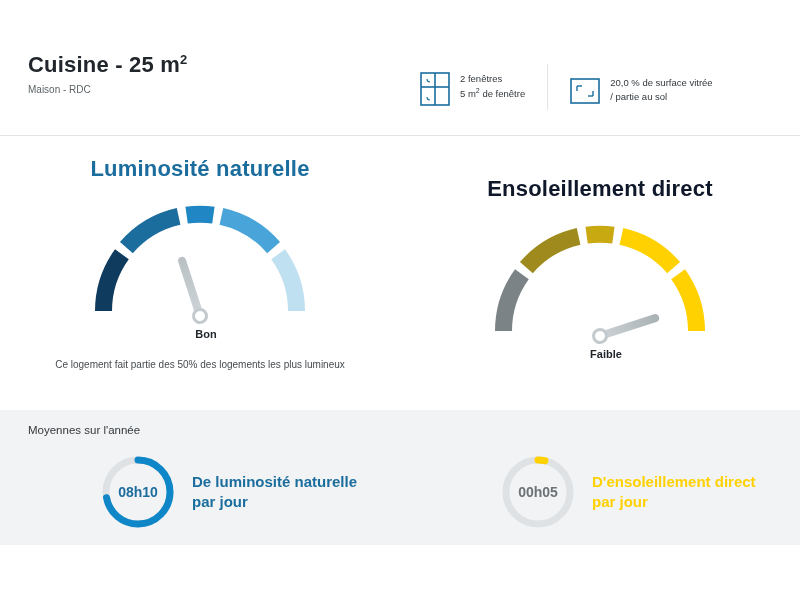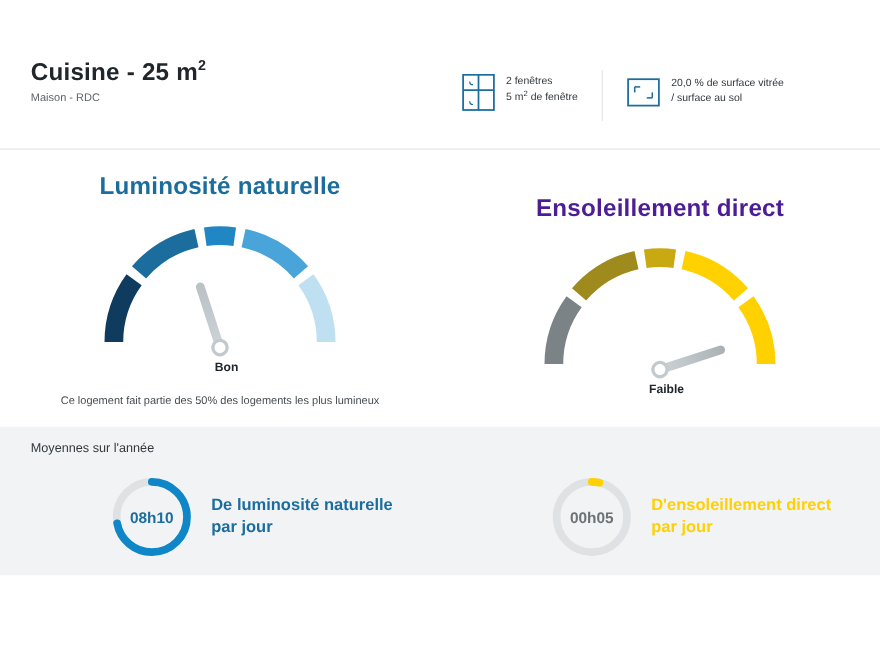--- a/index.html
+++ b/index.html
@@ -52,21 +52,21 @@
     margin-top: 6px;
     font-size: 10px;
     color: #5d6468;
   }
 
   .facts {
     position: absolute;
     left: 420px;
     top: 22px;
     display: flex;
-    align-items: center;
+    align-items: flex-end;
     gap: 22px;
   }
   .fact {
     display: flex;
     align-items: flex-start;
     gap: 10px;
   }
   .fact-text {
     font-size: 9.5px;
     color: #32383d;
@@ -99,21 +99,21 @@
   .panel.right { left: 400px; }
 
   .panel-title {
     text-align: center;
     font-size: 22px;
     font-weight: bold;
     margin-top: 20px;
     letter-spacing: 0.2px;
   }
   .panel.left .panel-title { color: #1b6d9e; }
-  .panel.right .panel-title { color: #4c1d95; margin-top: 40px; }
+  .panel.right .panel-title { color: #0f172a; margin-top: 40px; }
 
   .gauge-wrap {
     position: relative;
     width: 230px;
     height: 128px;
     margin: 14px auto 0 auto;
   }
   .gauge-wrap svg { display: block; }
 
   .needle {
@@ -158,21 +158,21 @@
     color: #454c51;
     line-height: 1.7;
     margin: 16px auto 0 auto;
     width: 320px;
   }
 
   
   .band {
     position: absolute;
     left: 0;
-    top: 388px;
+    top: 410px;
     width: 800px;
     height: 135px;
     background: #f2f3f4;
   }
   .band-title {
     position: absolute;
     left: 28px;
     top: 14px;
     font-size: 11.5px;
     color: #32383d;
@@ -261,21 +261,21 @@
           <svg width="30" height="30" viewBox="0 0 30 30">
             <rect x="1" y="3" width="28" height="24" fill="#ffffff" stroke="#1b6d9e" stroke-width="1.6"></rect>
             <path d="M7 10 h5" stroke="#1b6d9e" stroke-width="1.4" fill="none"></path>
             <path d="M7 10 v5" stroke="#1b6d9e" stroke-width="1.4" fill="none"></path>
             <path d="M23 20 h-5" stroke="#1b6d9e" stroke-width="1.4" fill="none"></path>
             <path d="M23 20 v-5" stroke="#1b6d9e" stroke-width="1.4" fill="none"></path>
           </svg>
         </span>
         <div class="fact-text">
           <div>20,0 % de surface vitrée</div>
-          <div>/ surface au sol</div>
+          <div>/ partie au sol</div>
         </div>
       </div>
 
     </div>
   </div>
 
   <div class="panels">
 
     <div class="panel left">
       <div class="panel-title">Luminosité naturelle</div>

